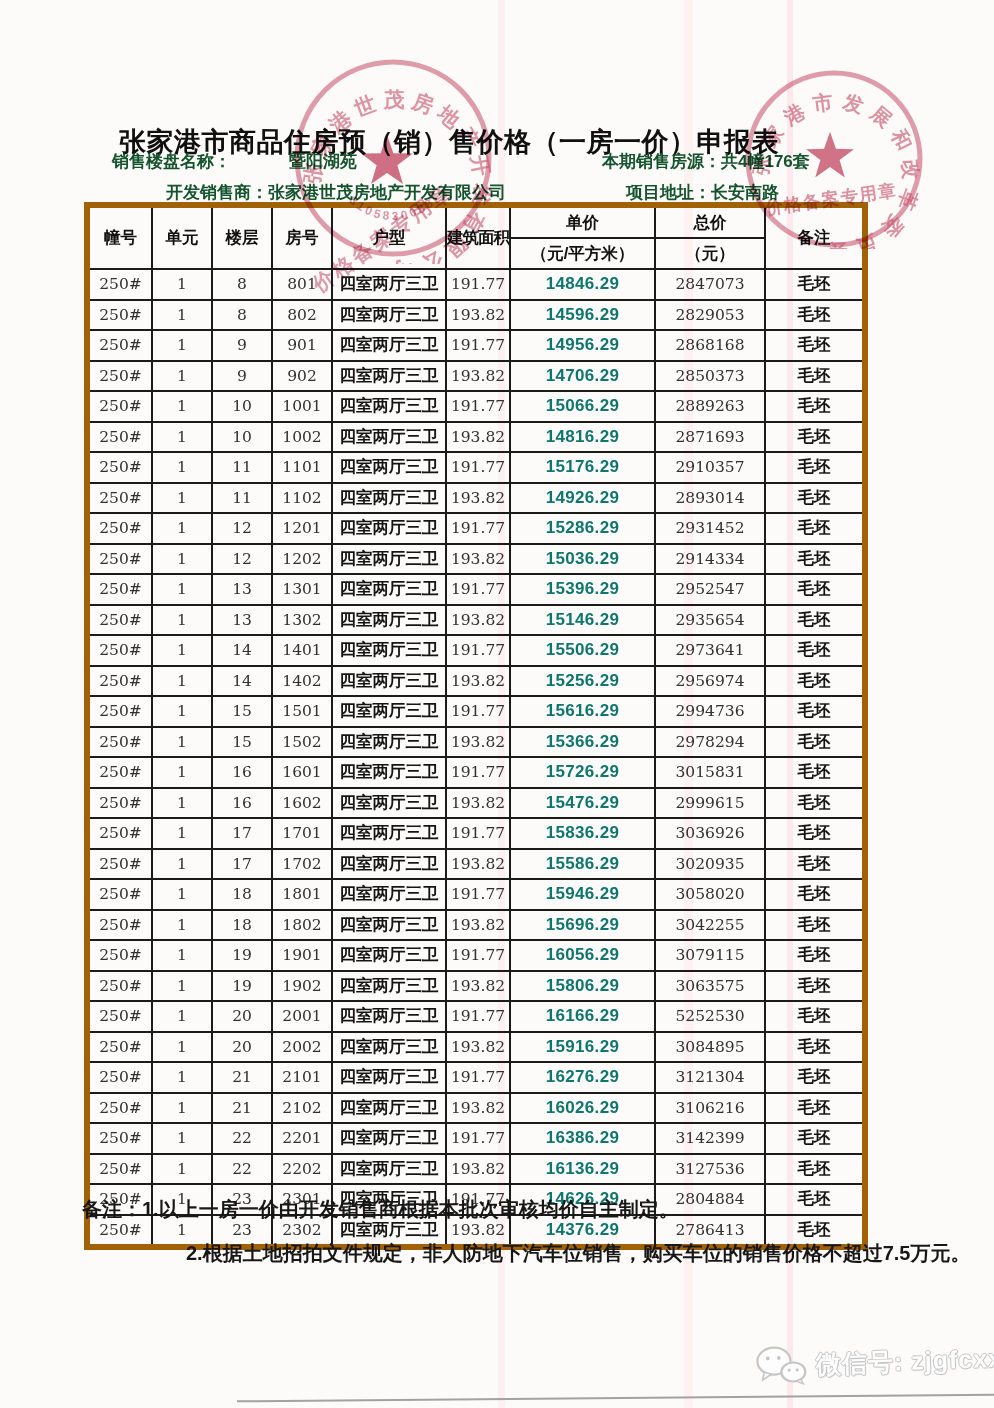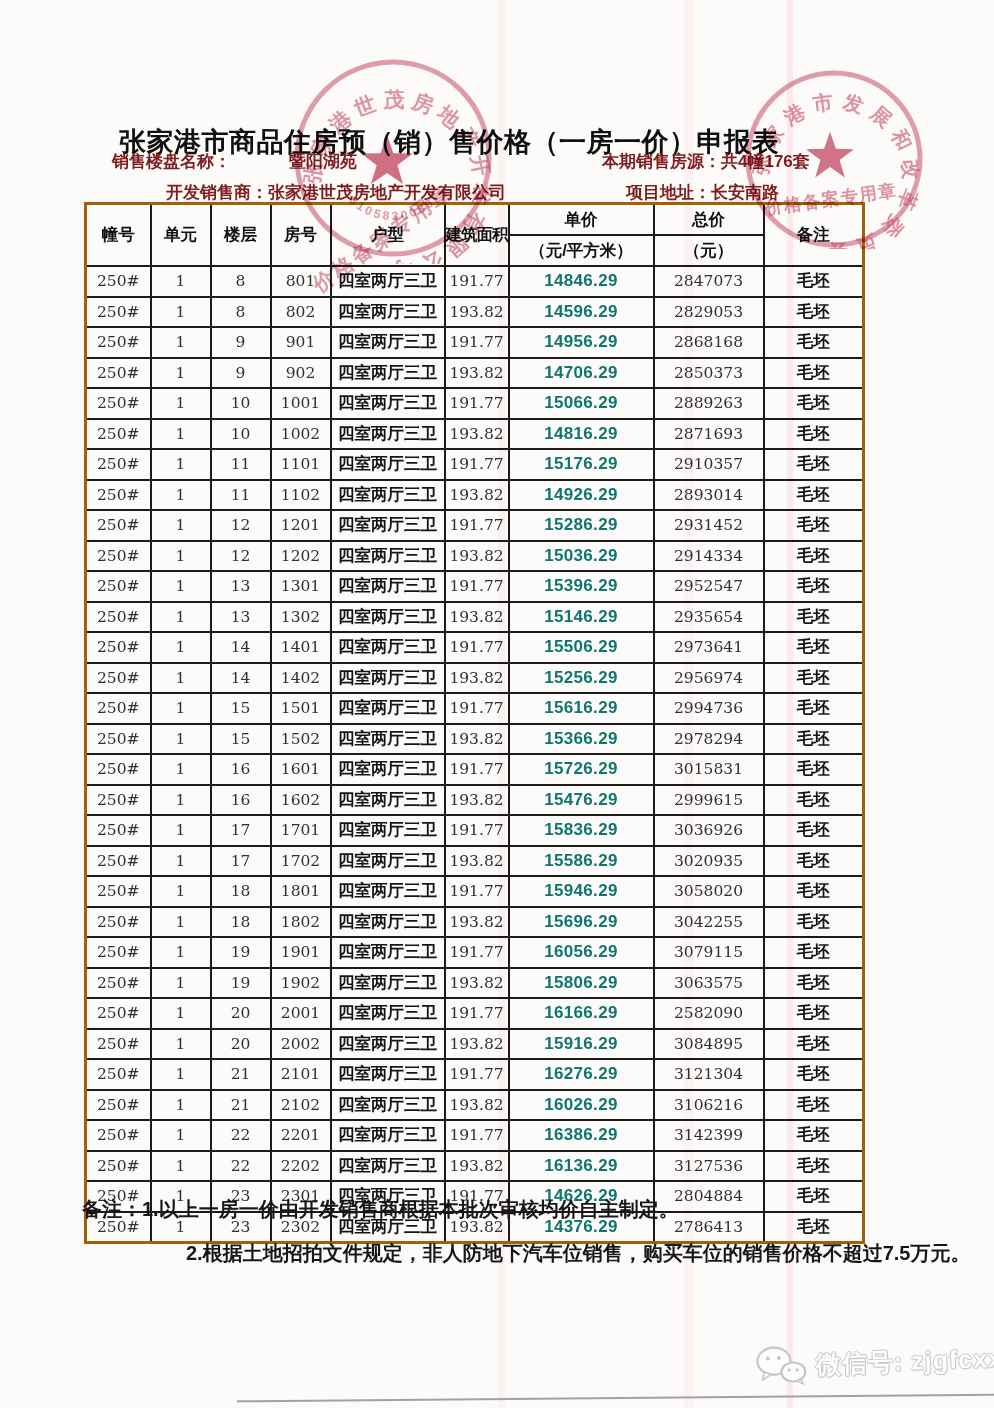--- a/index.html
+++ b/index.html
@@ -9,26 +9,26 @@
     font-family:"Liberation Sans",sans-serif;color:#151515;
   }
   
   .streak{position:absolute;top:0;height:1408px;pointer-events:none;}
   .edge-line{position:absolute;background:#a2a2a2;transform:rotate(-0.5deg);}
   
   .title{
     position:absolute;left:84px;top:93px;width:730px;text-align:center;
     font-size:27px;font-weight:800;letter-spacing:.5px;color:#101010;margin-top:31px;
   }
-  .info{position:absolute;font-size:17px;font-weight:600;color:#7f1d1d;white-space:nowrap;}
+  .info{position:absolute;font-size:17px;font-weight:600;color:#14532d;white-space:nowrap;}
   
   table.price{
     position:absolute;left:84px;top:202px;width:778px;
     border-collapse:collapse;table-layout:fixed;
-    border:3px solid #a16207;
+    border:6px solid #a16207;
   }
   table.price th,table.price td{
     border:2.5px solid #1b1b1b;text-align:center;vertical-align:middle;
     padding:0;overflow:hidden;white-space:nowrap;
   }
   table.price th{height:29px;font-size:16.5px;font-weight:800;color:#111;}
   table.price td{height:28.5px;}
   td.c-serif{font-family:"DejaVu Serif","Liberation Serif",serif;font-size:15.5px;color:#30302f;font-weight:400;}
   td.c-bold{font-size:16.5px;font-weight:800;color:#141414;}
   td.c-price{font-size:17px;font-weight:700;color:#0f766e;letter-spacing:.3px;}
@@ -363,21 +363,21 @@
           <td class="c-bold">毛坯</td>
         </tr>
         <tr>
           <td class="c-serif">250#</td>
           <td class="c-serif">1</td>
           <td class="c-serif">20</td>
           <td class="c-serif">2001</td>
           <td class="c-bold">四室两厅三卫</td>
           <td class="c-serif">191.77</td>
           <td class="c-price">16166.29</td>
-          <td class="c-serif">2582090</td>
+          <td class="c-serif">5252530</td>
           <td class="c-bold">毛坯</td>
         </tr>
         <tr>
           <td class="c-serif">250#</td>
           <td class="c-serif">1</td>
           <td class="c-serif">20</td>
           <td class="c-serif">2002</td>
           <td class="c-bold">四室两厅三卫</td>
           <td class="c-serif">193.82</td>
           <td class="c-price">15916.29</td>

